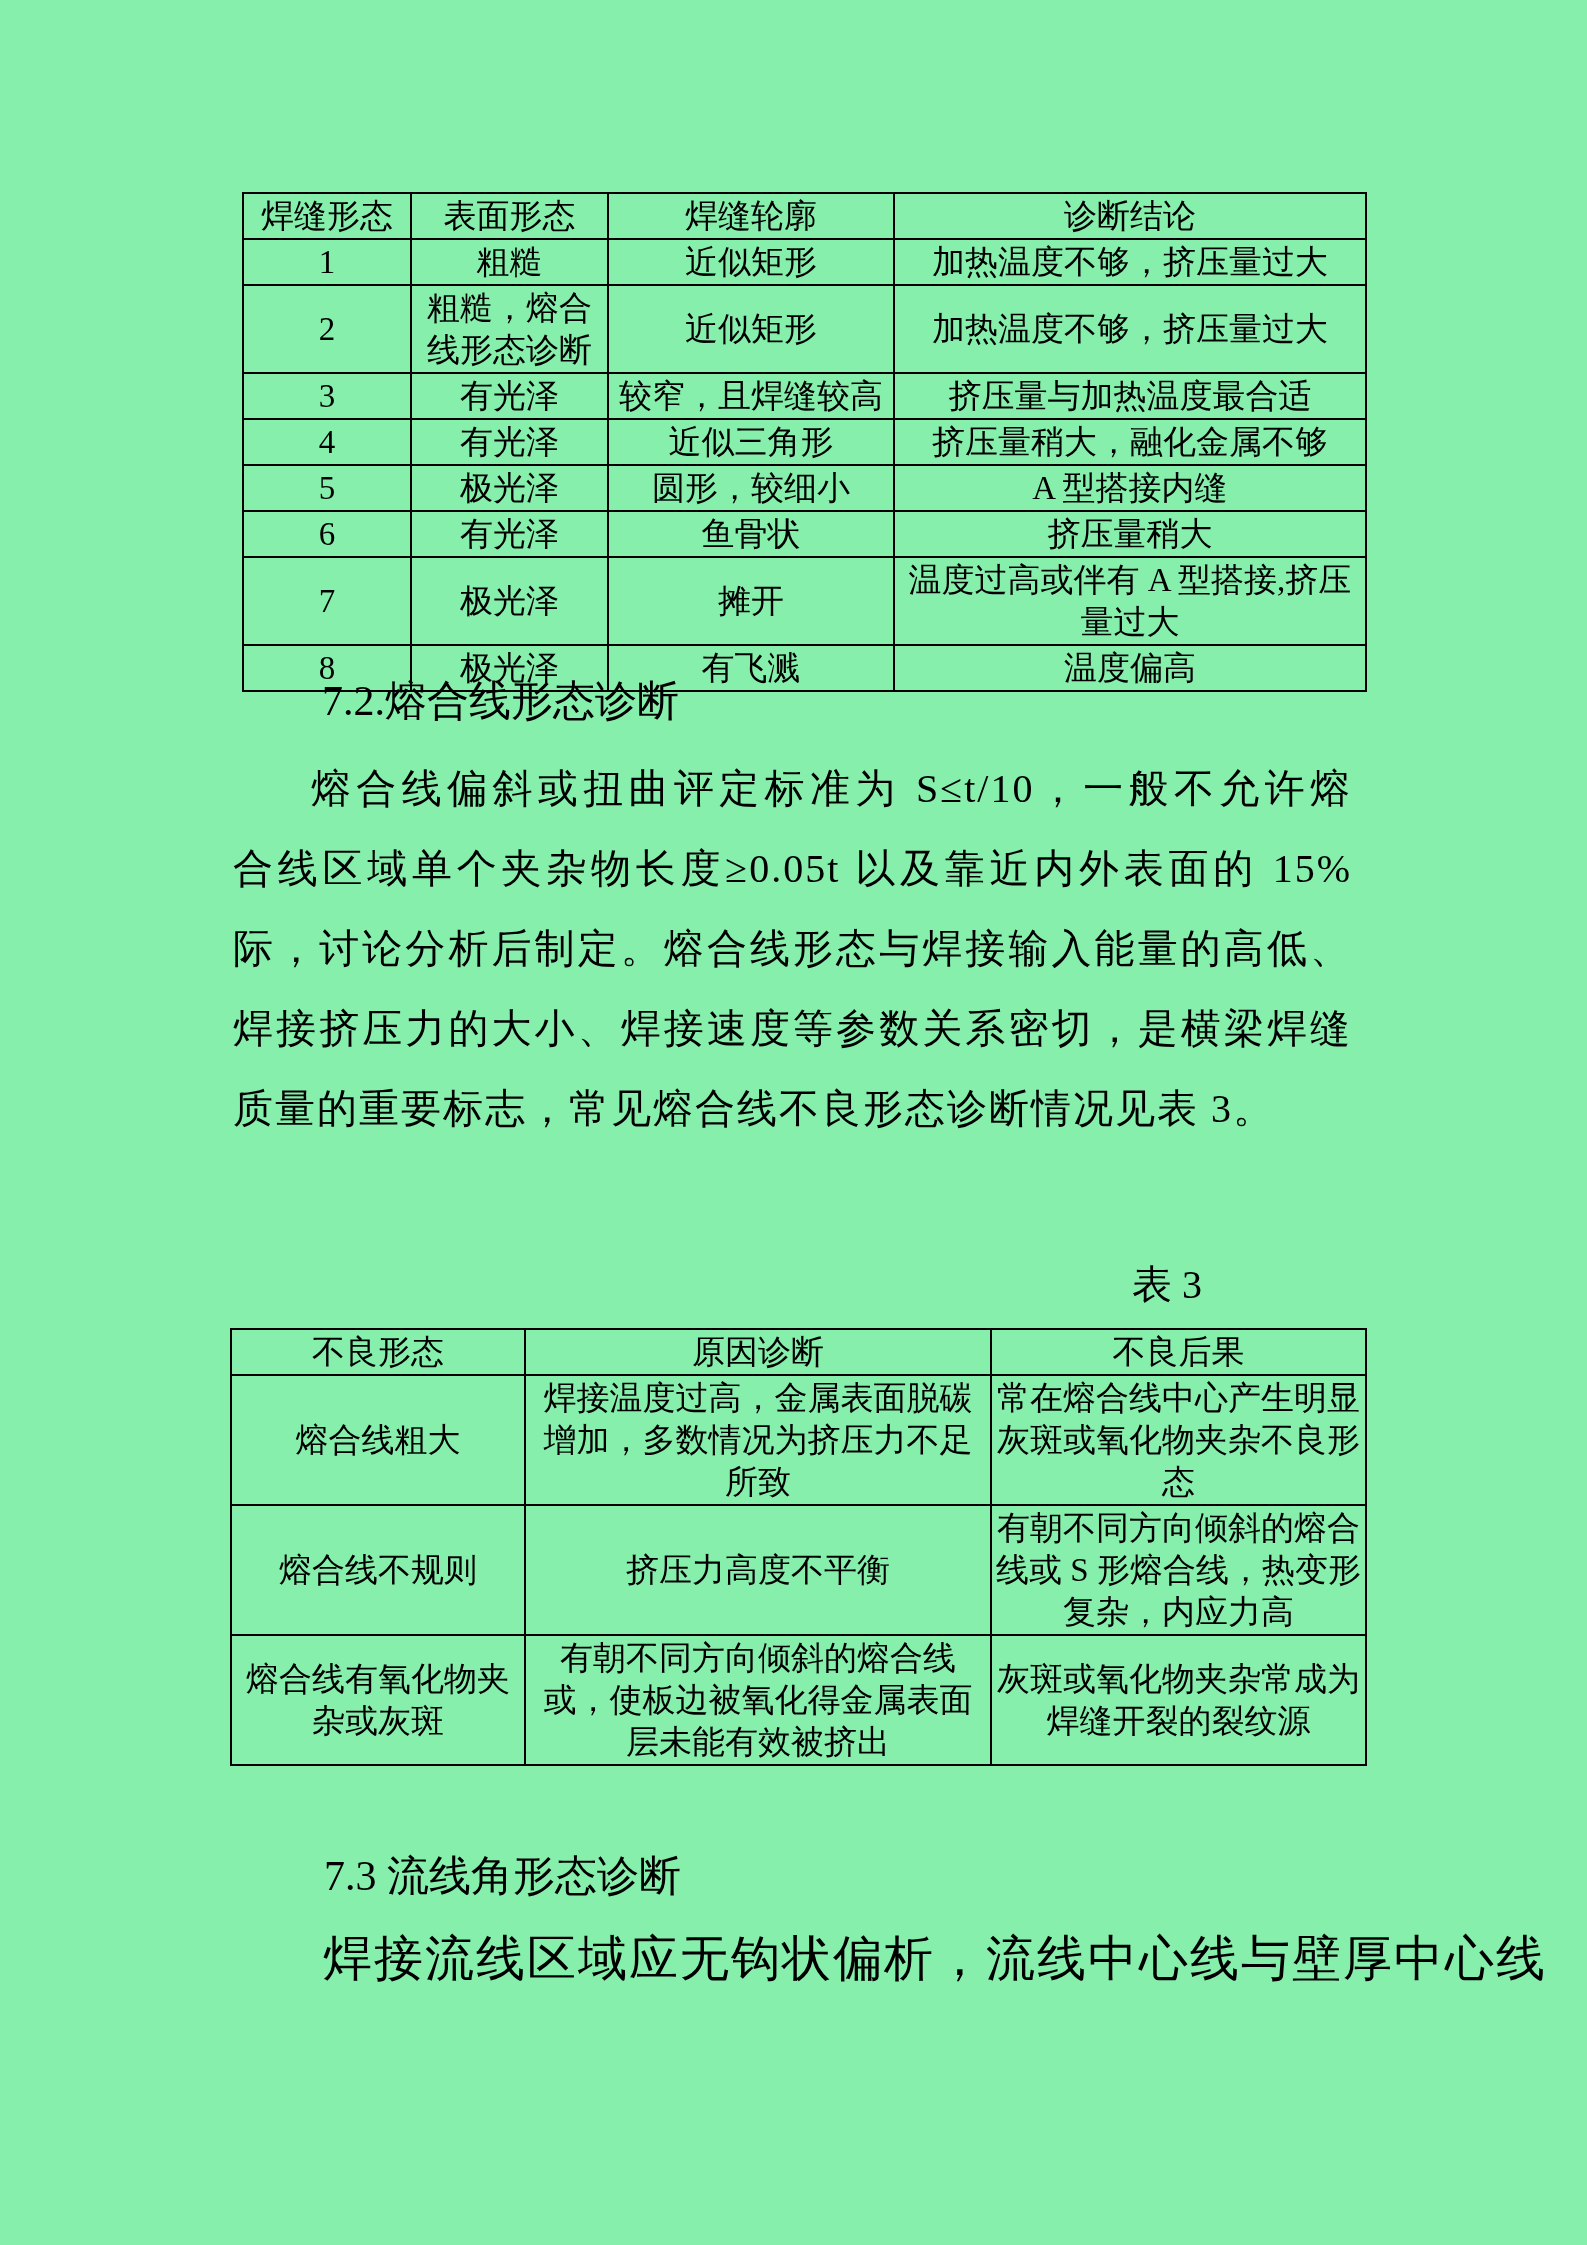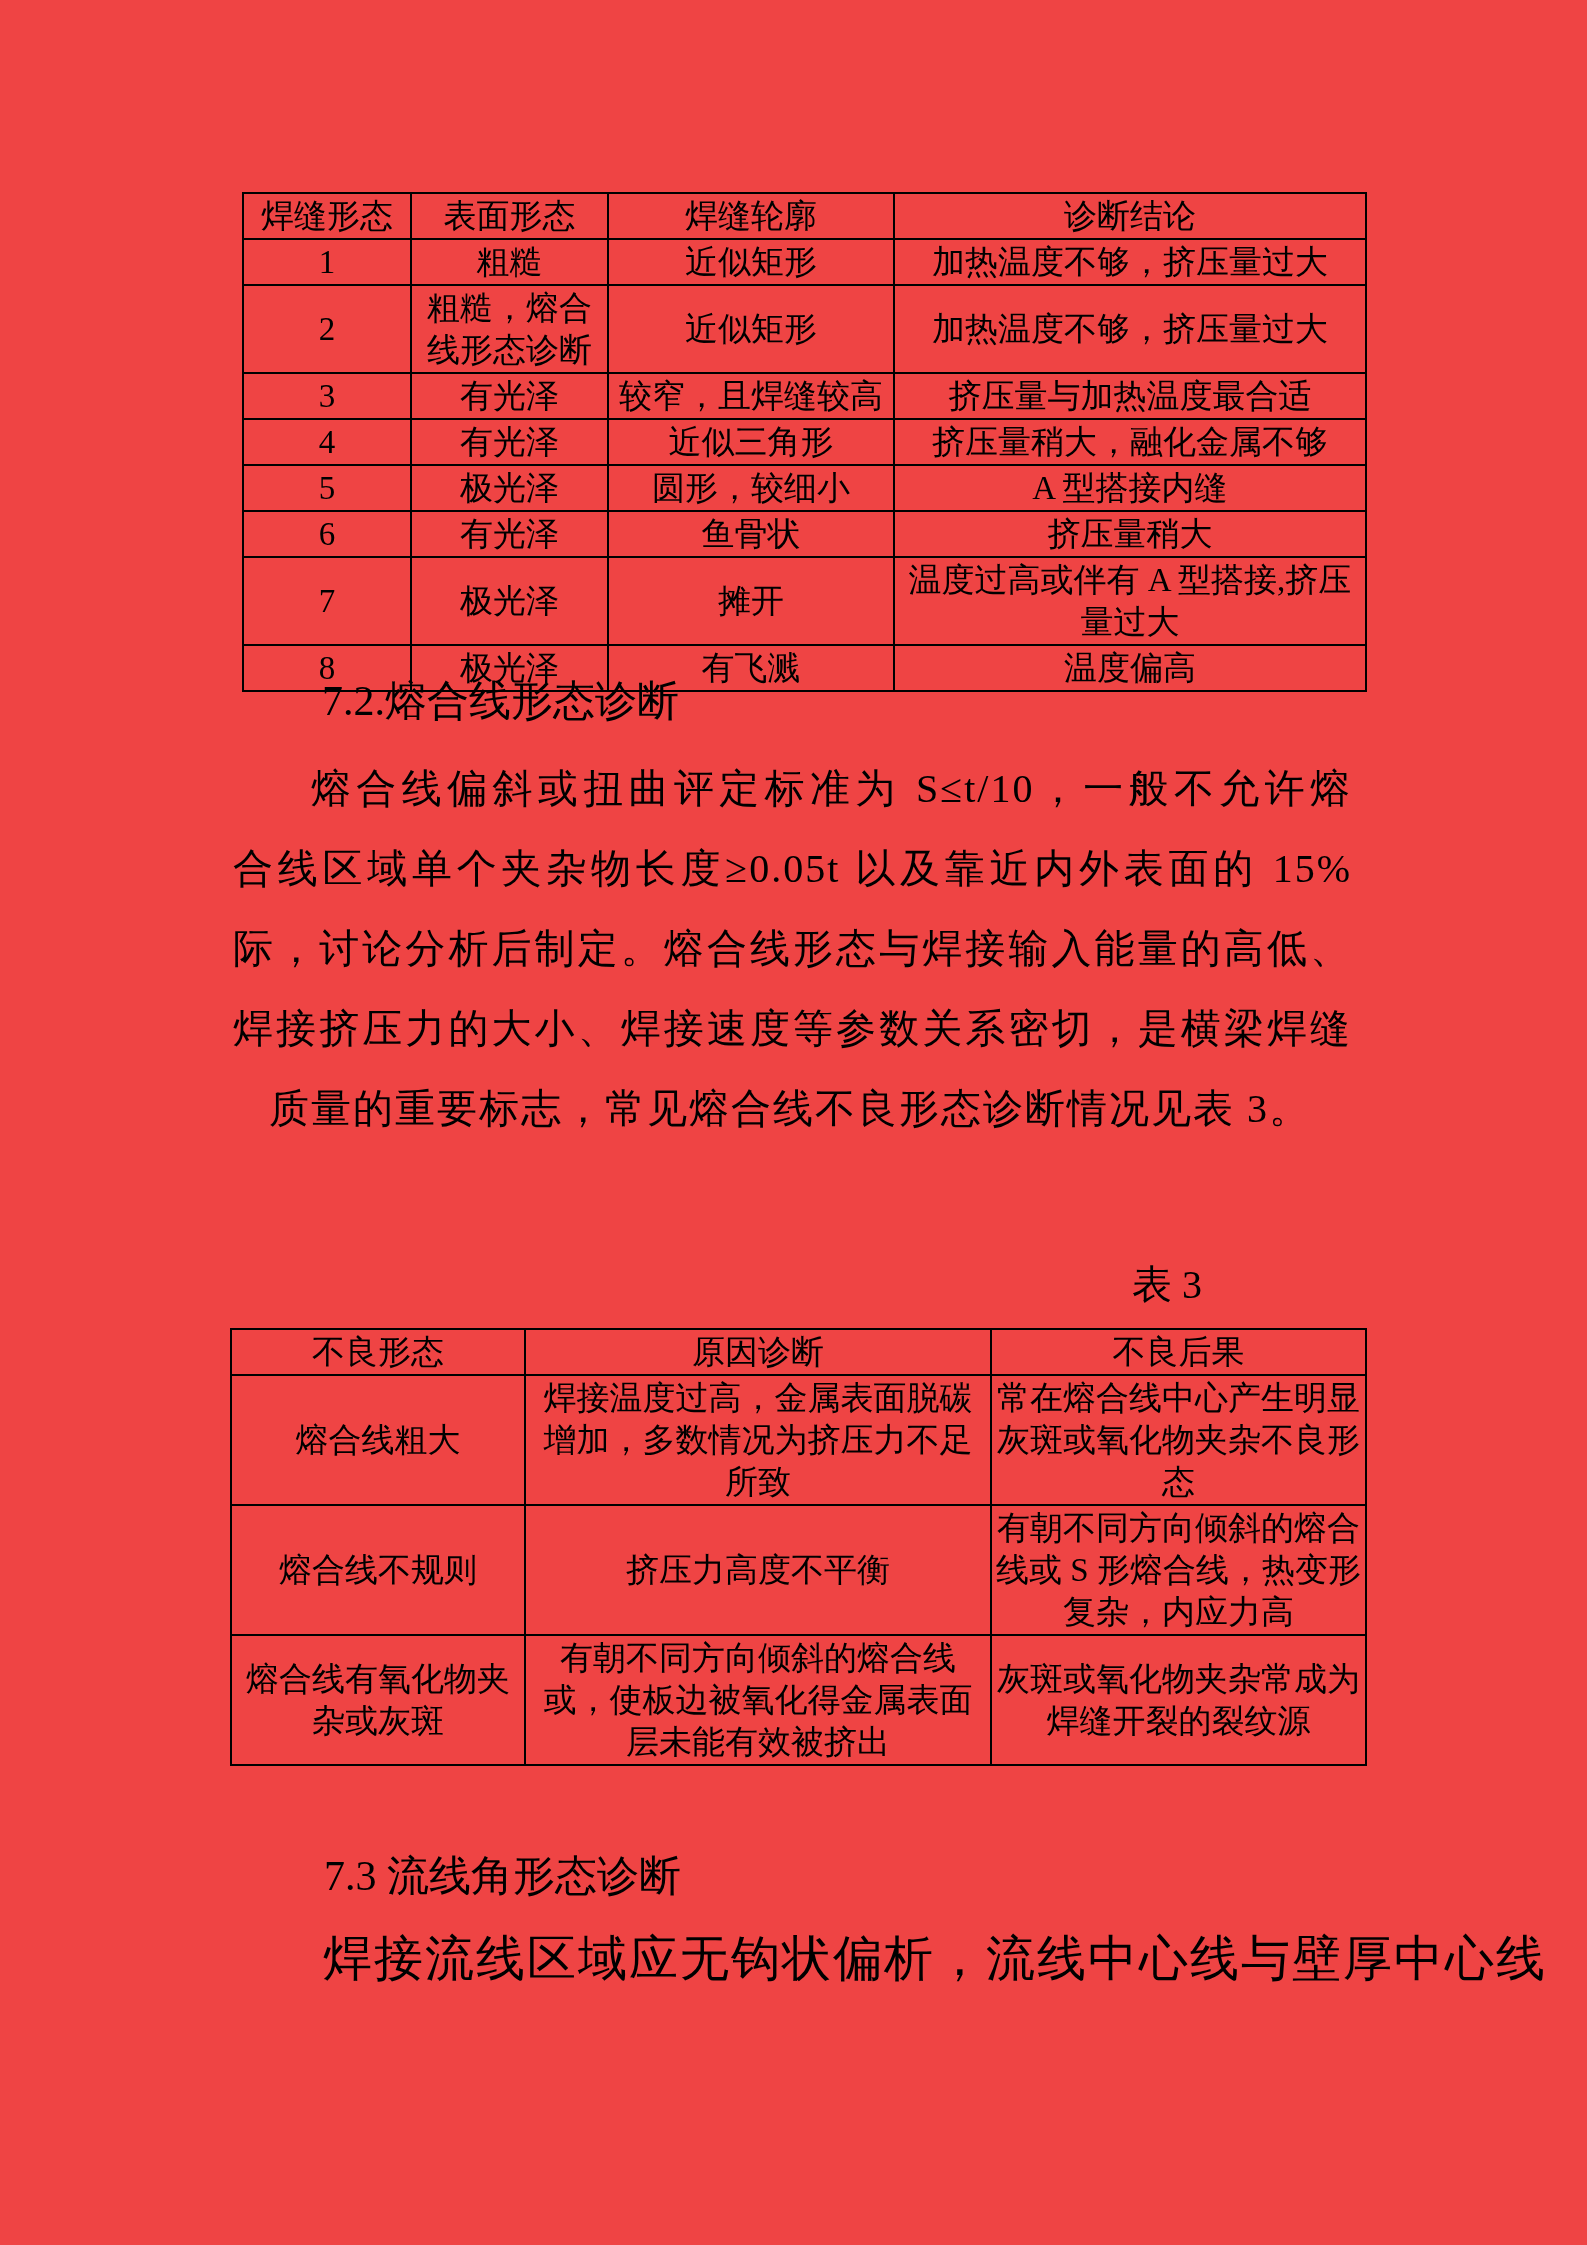--- a/index.html
+++ b/index.html
@@ -1,20 +1,20 @@
 <!DOCTYPE html>
 <html><head>
 <meta charset="utf-8">
 <style>
   html, body { margin: 0; padding: 0; background: #ffffff; }
   .page {
     position: relative;
     width: 1587px;
     height: 2245px;
-    background: #ef4444;
+    background: #86efac;
     color: #000000;
     font-family: "Liberation Serif", "DejaVu Serif", serif;
     overflow: hidden;
   }
   table.doc-table {
     position: absolute;
     border-collapse: collapse;
     table-layout: fixed;
     font-size: 33px;
     line-height: 42px;
@@ -57,21 +57,21 @@
     font-size: 40px;
     letter-spacing: 2px;
   }
   #para72 .pline {
     height: 80px;
     line-height: 80px;
     text-align: justify;
     text-align-last: justify;
   }
   #para72 .pline.first { text-indent: 78px; }
-  #para72 .pline.last  { text-align: left; text-align-last: left; margin-left: 36px; }
+  #para72 .pline.last  { text-align: left; text-align-last: left; }
 
   #caption3 {
     position: absolute;
     left: 1132px;
     top: 1262px;
     font-size: 40px;
     line-height: 46px;
     white-space: nowrap;
   }
   #para73 {

